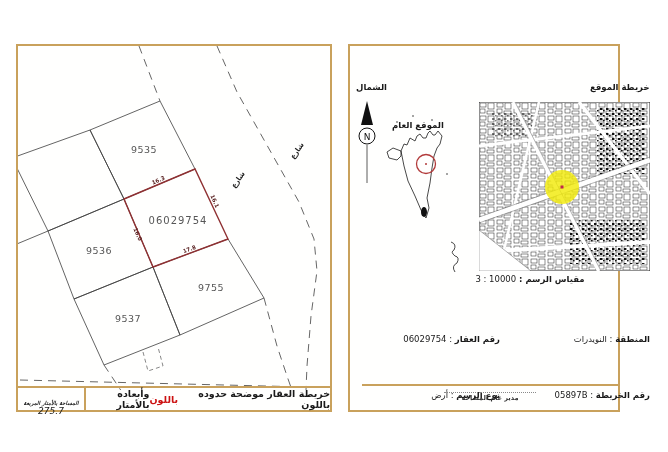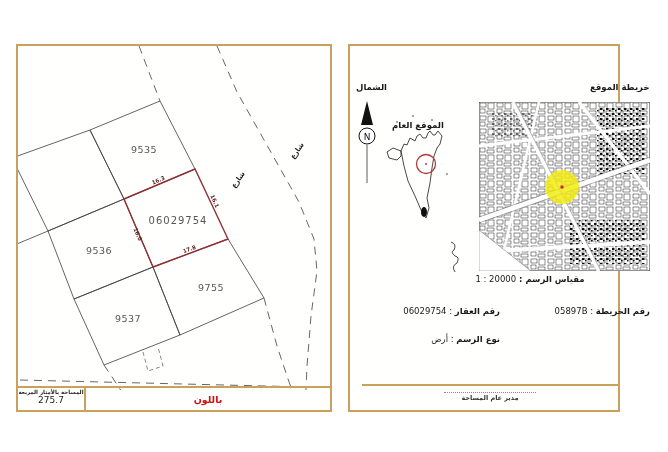--- a/index.html
+++ b/index.html
@@ -3,31 +3,31 @@
 <meta charset="utf-8">
 <style>
   html,body{margin:0;padding:0;background:#ffffff;}
   body{width:668px;height:452px;position:relative;font-family:"DejaVu Sans",sans-serif;overflow:hidden;}
   .panel{position:absolute;top:44px;height:368px;border:2px solid #c9a15c;background:#fffffe;box-sizing:border-box;}
   #left-panel{left:16px;width:316px;}
   #right-panel{left:348px;width:272px;}
   .map-svg{position:absolute;left:0;top:0;}
   
   .lfooter{position:absolute;left:0;right:0;bottom:0;height:22px;border-top:2px solid #c9a15c;display:flex;direction:ltr;}
-  .area-cell{width:68px;border-right:2px solid #c9a15c;text-align:center;padding-top:1px;box-sizing:border-box;}
+  .area-cell{width:68px;border-right:2px solid #c9a15c;text-align:center;padding-top:12px;box-sizing:border-box;font-style:italic;}
   .area-label{font-size:5.5px;font-weight:bold;color:#222;line-height:1.2;}
   .area-value{font-size:9px;color:#222;line-height:1.1;}
   .note-cell{flex:1;display:flex;align-items:center;justify-content:center;direction:rtl;font-size:9.5px;font-weight:bold;color:#1a1a1a;}
   .note-red{color:#cc1111;}
   
   .rlabel{position:absolute;font-size:8.5px;font-weight:bold;color:#1a1a1a;white-space:nowrap;}
   .scale-line{position:absolute;left:85px;top:228px;width:190px;text-align:center;direction:rtl;font-size:8.5px;font-weight:bold;color:#1a1a1a;}
   .scale-line .val{direction:ltr;unicode-bidi:embed;font-weight:normal;}
   .fields-col{position:absolute;direction:rtl;}
-  .field-row{height:28px;font-size:8.5px;color:#1a1a1a;text-align:right;white-space:nowrap;}
+  .field-row{height:28px;font-size:8.5px;color:#1a1a1a;text-align:right;white-space:nowrap;margin-top:28px;}
   .field-row .lbl{font-weight:bold;}
   .field-row .val{font-weight:normal;unicode-bidi:plaintext;}
   .rfooter{position:absolute;left:0;right:0;bottom:0;height:24px;border-top:2px solid #c9a15c;margin-left:12px;}
   .sig-dots{width:92px;margin:6px auto 0 auto;border-bottom:1.5px dotted #8a8a8a;}
   .sig-label{text-align:center;font-size:6.5px;font-weight:bold;color:#333;margin-top:1px;direction:rtl;}
   text{font-family:"DejaVu Sans",sans-serif;}
   .plotnum{fill:#565656;font-size:9.5px;letter-spacing:.5px;}
   .subjnum{fill:#565656;font-size:10px;letter-spacing:1px;}
   .dim{fill:#5d2626;font-size:5.5px;font-weight:bold;}
   .street-t{fill:#222;font-size:7px;font-weight:bold;}
@@ -72,21 +72,23 @@
     <text class="street-t" text-anchor="middle" transform="translate(222,135) rotate(-55)">شارع</text>
     <text class="street-t" text-anchor="middle" transform="translate(281,106) rotate(-55)">شارع</text>
   </svg>
 
   <div class="lfooter">
     <div class="area-cell">
       <div class="area-label">المساحة بالأمتار المربعة</div>
       <div class="area-value">275.7</div>
     </div>
     <div class="note-cell">
+      <span>خريطة العقار موضحة حدوده باللون </span>
       <span class="note-red">باللون</span>
+      <span> وأبعاده بالأمتار</span>
     </div>
   </div>
 </div>
 
 <div id="right-panel" class="panel">
   <div class="rlabel" style="left:6px;top:36px;">الشمال</div>
   <div class="rlabel" style="left:42px;top:36px;margin-top:38px;">الموقع العام</div>
   <div class="rlabel" style="left:240px;top:36px;width:60px;text-align:left;">خريطة الموقع</div>
 
   <svg style="position:absolute;left:4px;top:52px;" width="30" height="88" viewBox="0 0 30 88">
@@ -146,24 +148,29 @@
       <line x1="0" y1="121" x2="171" y2="61"></line>
       <line x1="36" y1="0" x2="122" y2="169"></line>
     </g>
     <polygon points="0,169 0,128 52,169" fill="#fff" stroke="#444" stroke-width="0.4"></polygon>
     <circle cx="83" cy="85" r="17" fill="#f2ea0a" opacity="0.82"></circle>
     <rect x="81.5" y="83.5" width="3" height="3" fill="#c0274b"></rect>
   </svg>
 
   <div class="scale-line">
     <span class="lbl">مقياس الرسم :</span>
-    <span class="val">1 : 20000</span>
+    <span class="val">3 : 10000</span>
   </div>
 
   <div class="fields-col" style="left:195px;top:260px;width:105px;">
+    <div class="field-row">
+      <span class="lbl">المنطقة</span>
+      <span>:</span>
+      <span class="val">النويدرات</span>
+    </div>
     <div class="field-row">
       <span class="lbl">رقم الخريطة</span>
       <span>:</span>
       <span class="val">05897B</span>
     </div>
   </div>
 
   <div class="fields-col" style="left:30px;top:260px;width:120px;">
     <div class="field-row">
       <span class="lbl">رقم العقار</span>

